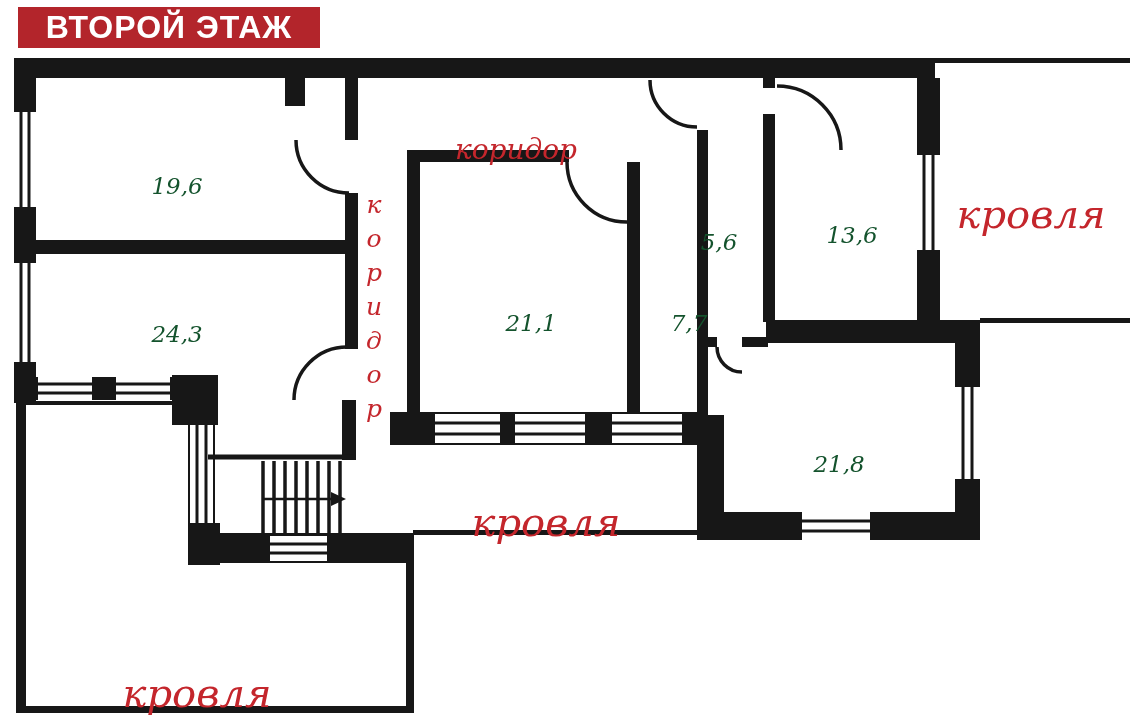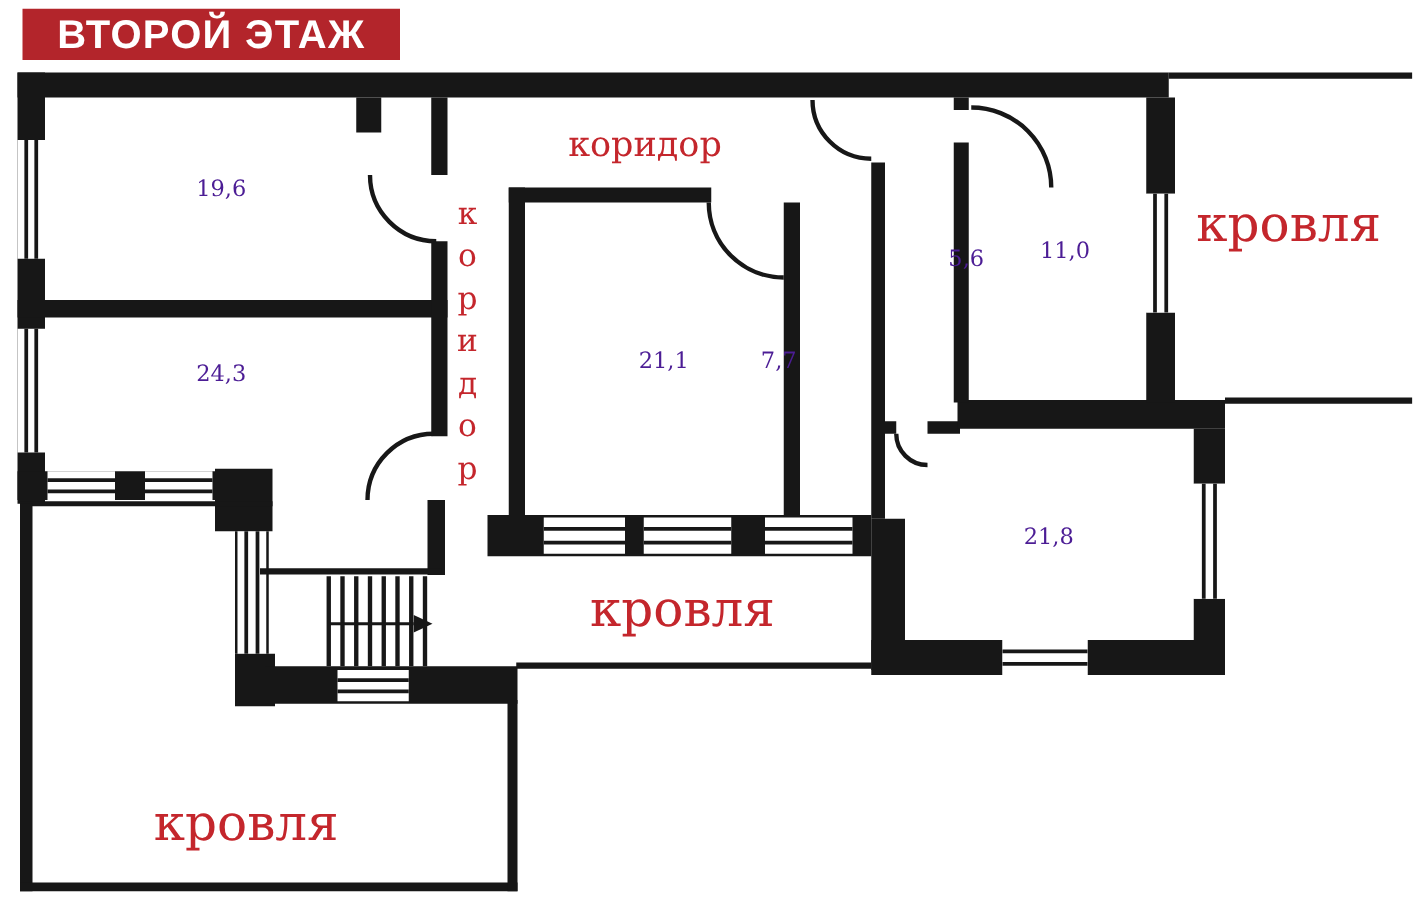--- a/index.html
+++ b/index.html
@@ -11,23 +11,23 @@
   .banner {
     position:absolute; left:18px; top:7px; width:302px; height:41px;
     background:#b3252b; color:#ffffff;
     font-family:"Liberation Sans", sans-serif; font-weight:bold;
     font-size:32px; letter-spacing:1px;
     display:flex; align-items:center; justify-content:center;
     white-space:nowrap;
   }
   .lbl {
     position:absolute; transform:translate(-50%,-50%);
-    white-space:nowrap; line-height:1;
+    white-space:nowrap; font-style:italic; line-height:1;margin-top:34px;
   }
-  .area { color:#4c1d95; font-size:18px; }
+  .area { color:#14532d; font-size:23px; }
   .redlbl { color:#c4262c; }
   .corridor-h { font-size:28px; }
   .krov { font-size:40px; }
   .vtext {
     writing-mode:vertical-rl; text-orientation:upright;
     font-size:25px; letter-spacing:5px;
   }
 </style>
 </head>
 <body>
@@ -171,22 +171,22 @@
     <span>ВТОРОЙ ЭТАЖ</span>
   </div>
 
   <div class="lbl redlbl corridor-h" style="left:516px; top:116px;">коридор</div>
 
   <div class="lbl redlbl vtext" style="left:374px; top:275px;">коридор</div>
 
   <div class="lbl area" style="left:177px; top:152px;">19,6</div>
   <div class="lbl area" style="left:177px; top:300px;">24,3</div>
   <div class="lbl area" style="left:531px; top:289px;">21,1</div>
-  <div class="lbl area" style="left:623px; top:289px;">7,7</div>
-  <div class="lbl area" style="left:773px; top:208px;">5,6</div>
-  <div class="lbl area" style="left:852px; top:201px;">11,0</div>
+  <div class="lbl area" style="left:689px; top:289px;">7,7</div>
+  <div class="lbl area" style="left:719px; top:208px;">5,6</div>
+  <div class="lbl area" style="left:852px; top:201px;">13,6</div>
   <div class="lbl area" style="left:839px; top:430px;">21,8</div>
 
   <div class="lbl redlbl krov" style="left:1031px; top:180px;">кровля</div>
   <div class="lbl redlbl krov" style="left:546px; top:488px;">кровля</div>
   <div class="lbl redlbl krov" style="left:197px; top:659px;">кровля</div>
 
 </div>
 
 </body></html>

